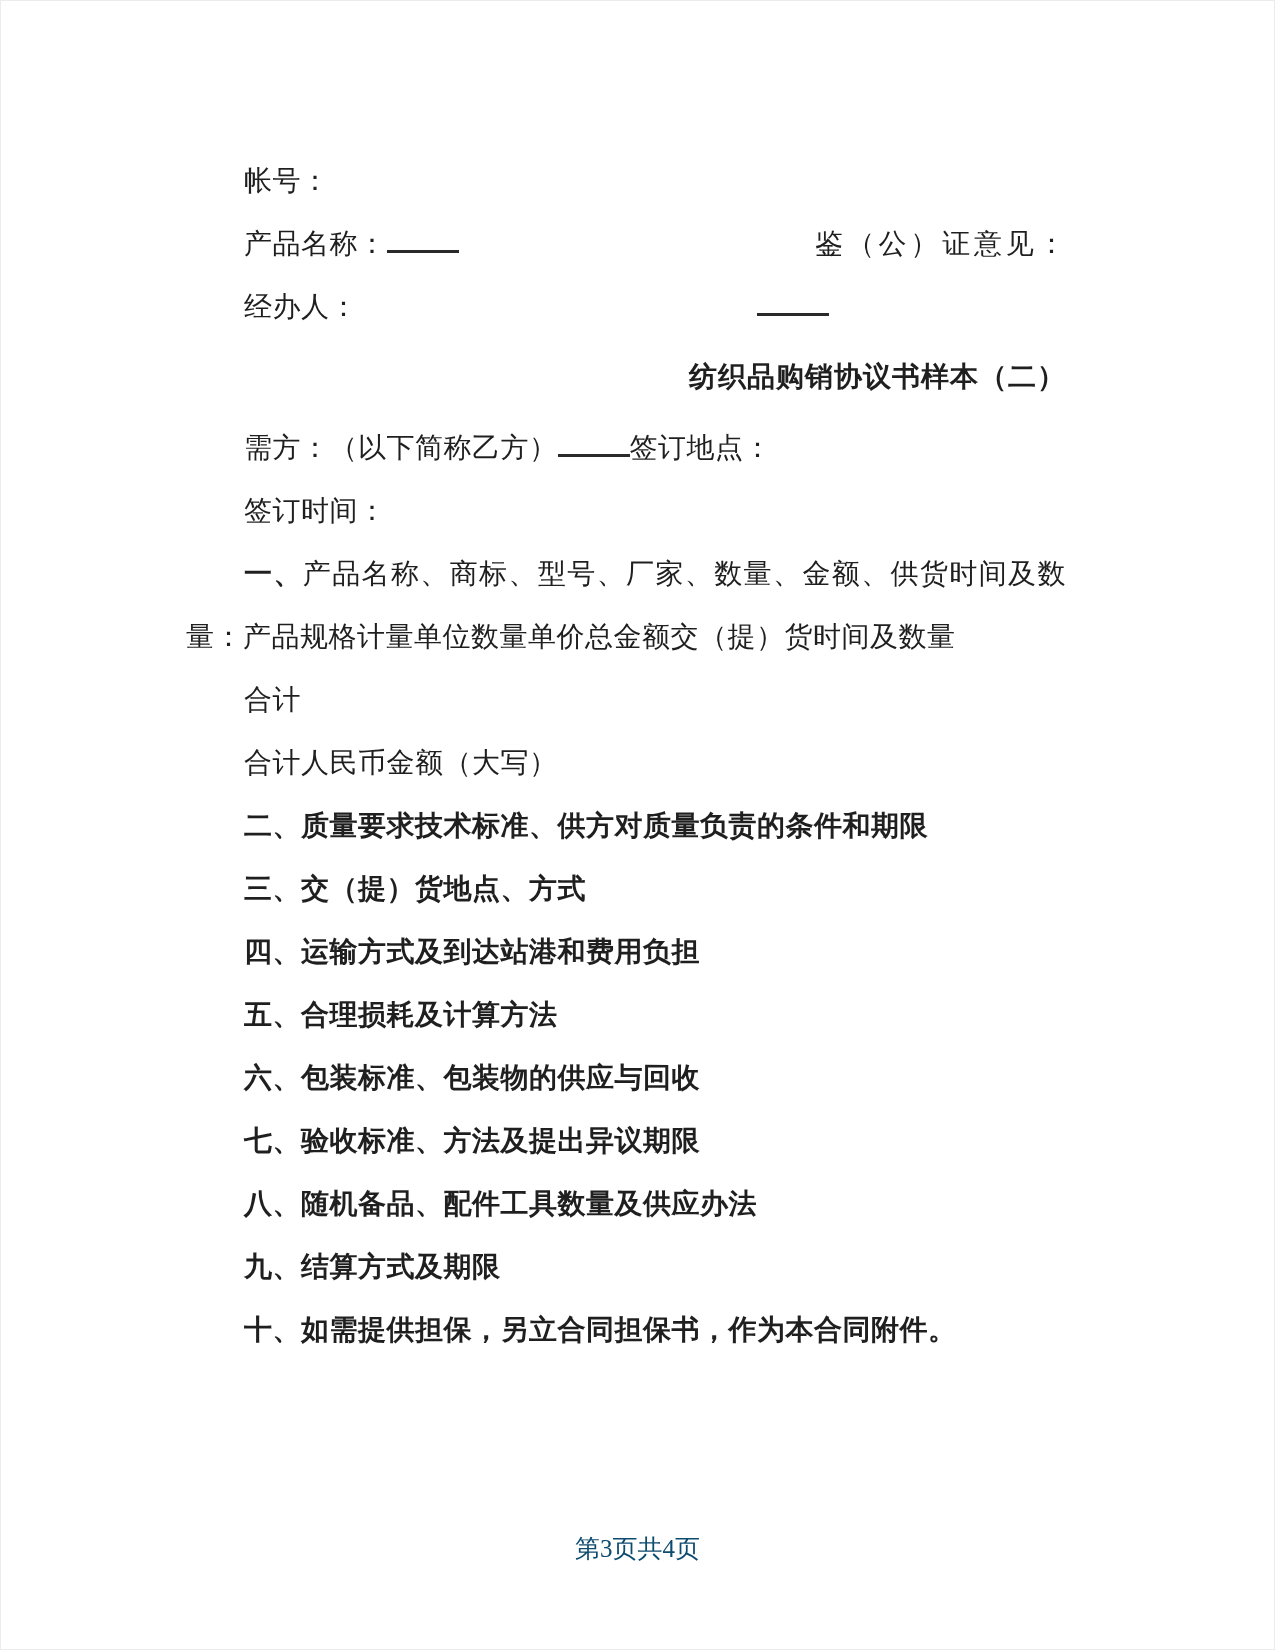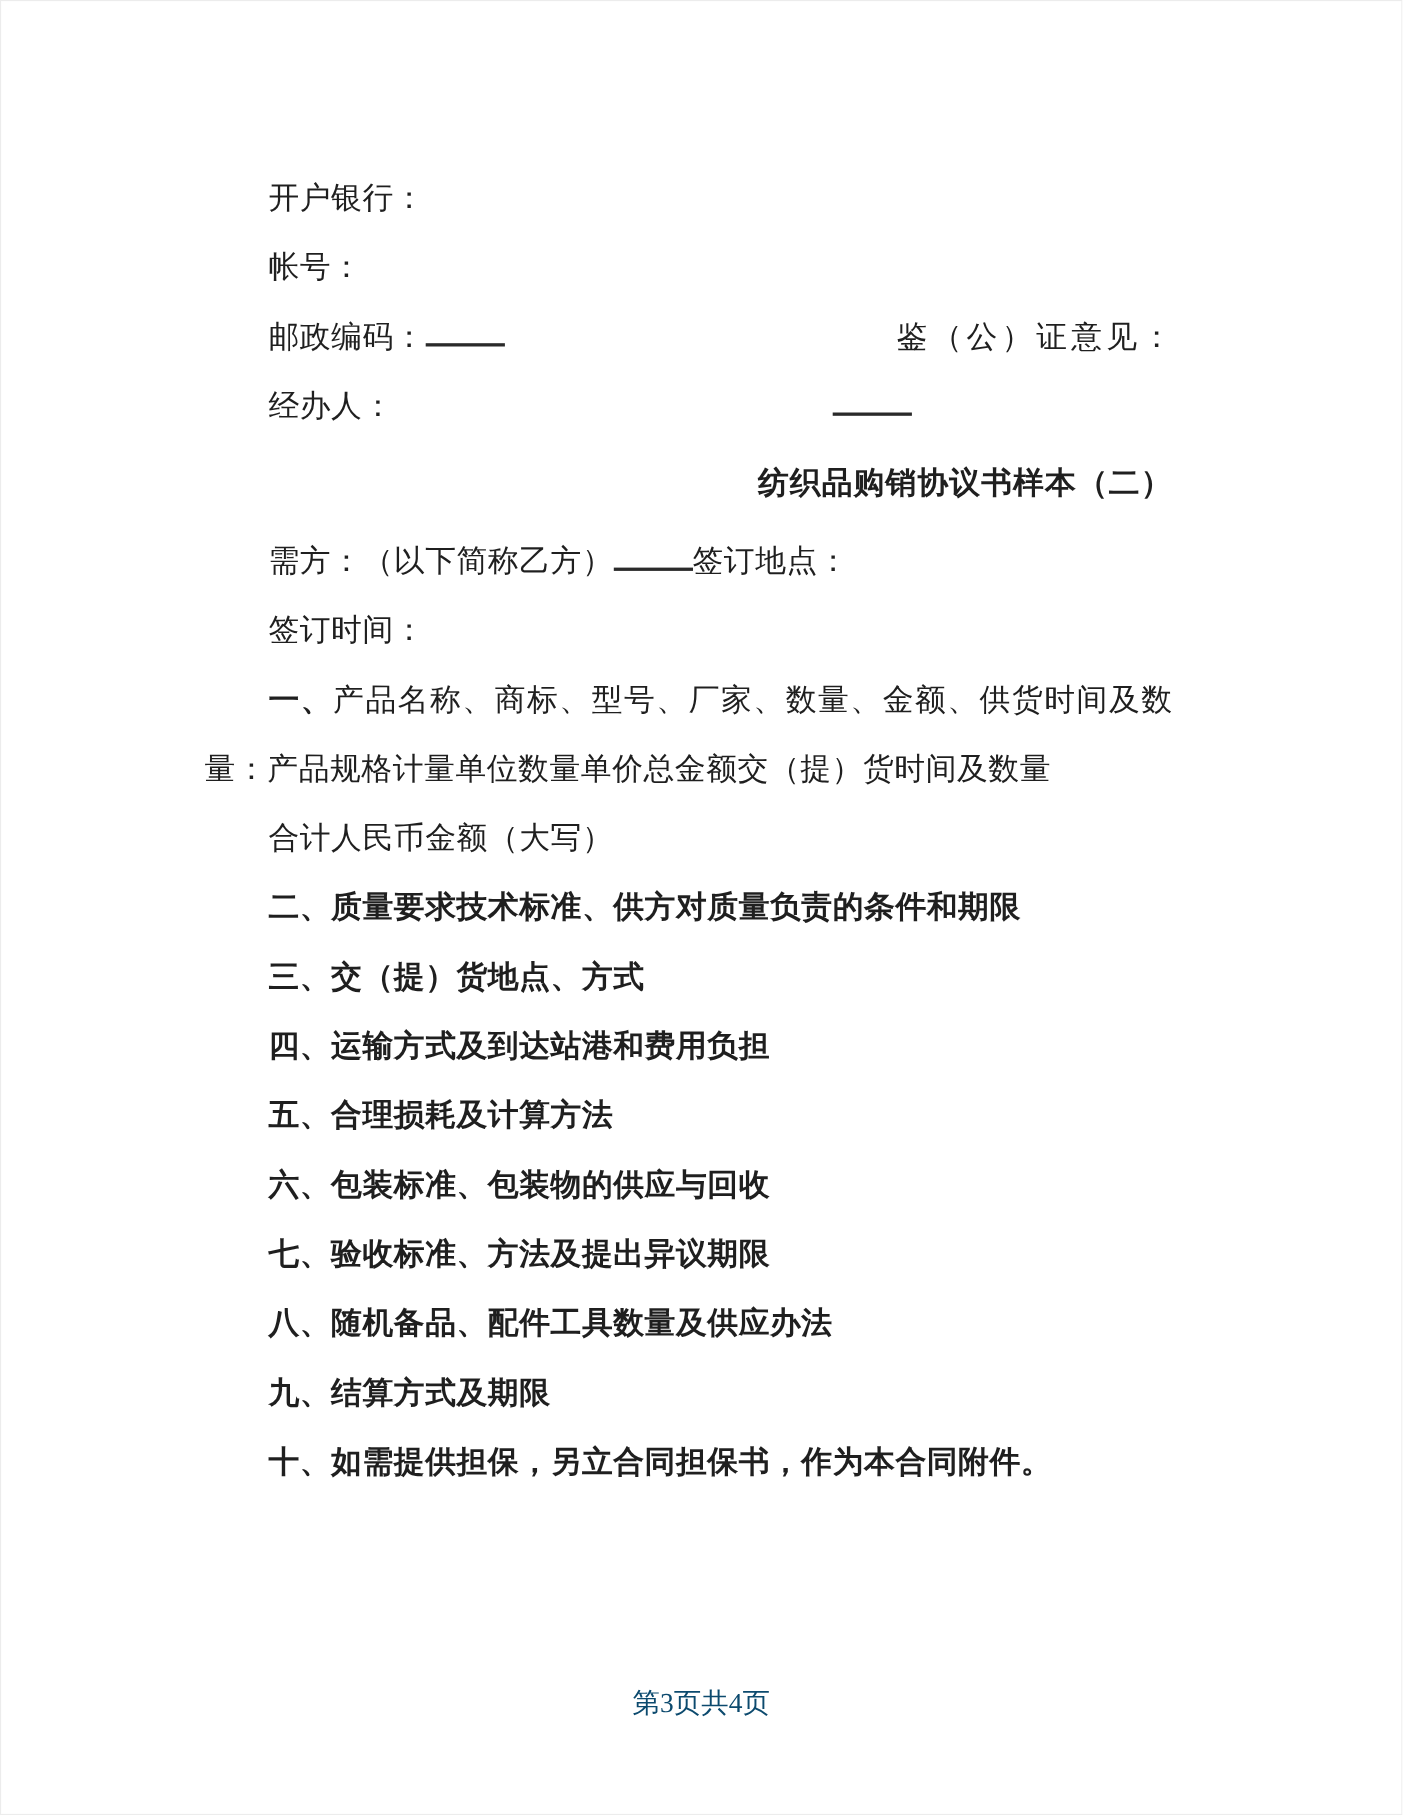--- a/index.html
+++ b/index.html
@@ -73,40 +73,40 @@
     line-height: 40px;
     color: #0c4a6e;
   }
 </style>
 </head>
 <body>
 
 <div class="page">
   <div class="doc">
 
-    <p class="line">开户银行：</p>
 
     <p class="line">帐号：</p>
 
     <p class="line split">
-      <span><span>邮政编码：</span><span class="blank"></span></span>
+      <span><span>产品名称：</span><span class="blank"></span></span>
       <span class="seg-right"><span>鉴（公）证意见：</span><span class="blank"></span></span>
     </p>
 
     <p class="line">经办人：</p>
 
     <h1 class="title">纺织品购销协议书样本（二）</h1>
 
 
     <p class="line"><span>需方：（以下简称乙方）</span><span class="blank"></span><span>签订地点：</span></p>
 
     <p class="line">签订时间：</p>
 
     <p class="line"><span class="num">一、</span><span>产品名称、商标、型号、厂家、数量、金额、供货时间及数量：产品规格计量单位数量单价总金额交（提）货时间及数量</span></p>
 
+    <p class="line">合计</p>
 
     <p class="line">合计人民币金额（大写）</p>
 
     <p class="line bold">二、质量要求技术标准、供方对质量负责的条件和期限</p>
     <p class="line bold">三、交（提）货地点、方式</p>
     <p class="line bold">四、运输方式及到达站港和费用负担</p>
     <p class="line bold">五、合理损耗及计算方法</p>
     <p class="line bold">六、包装标准、包装物的供应与回收</p>
     <p class="line bold">七、验收标准、方法及提出异议期限</p>
     <p class="line bold">八、随机备品、配件工具数量及供应办法</p>

